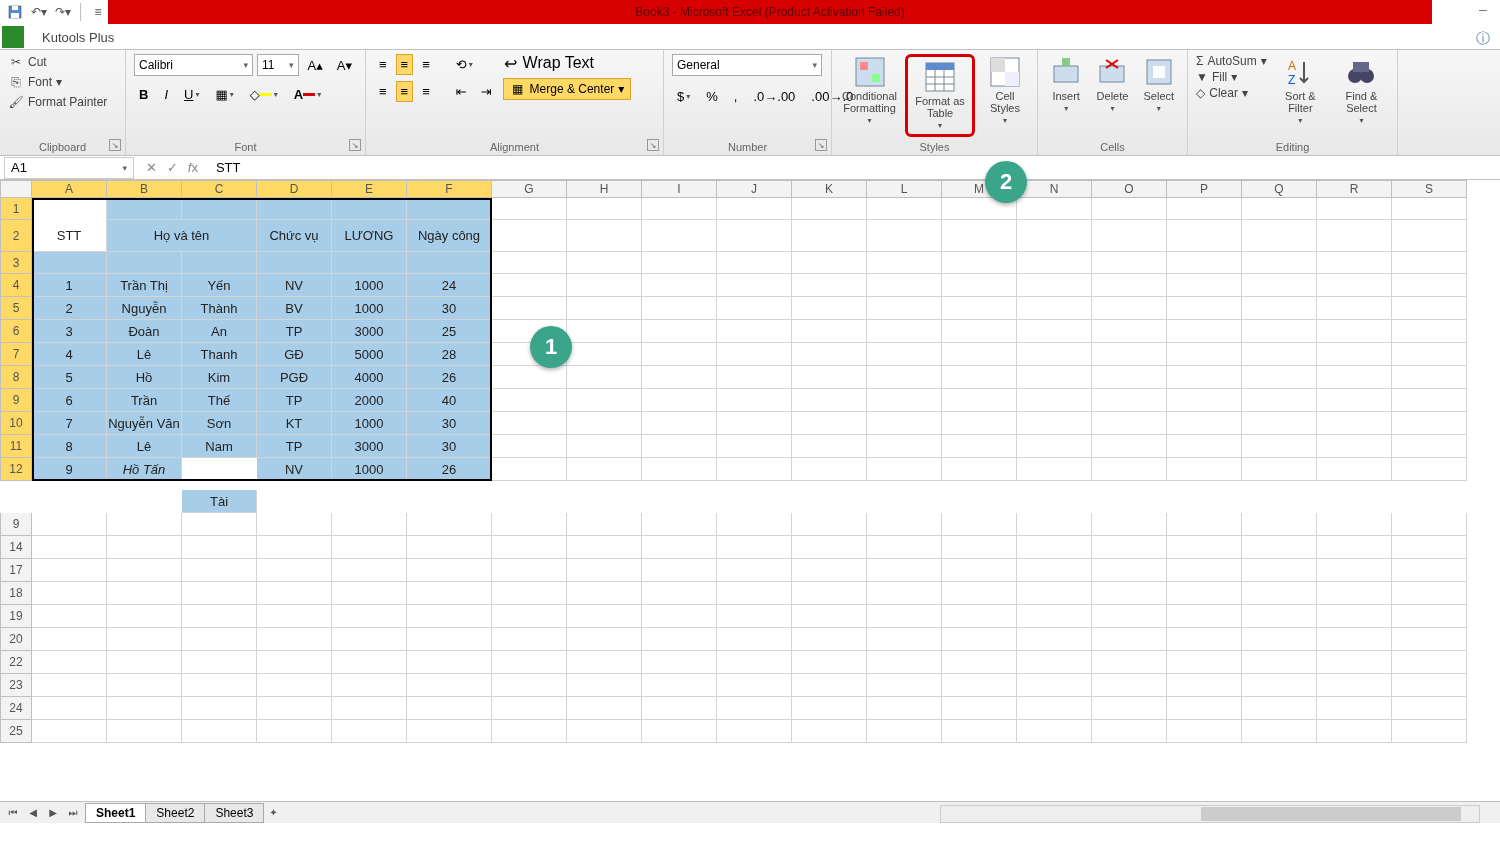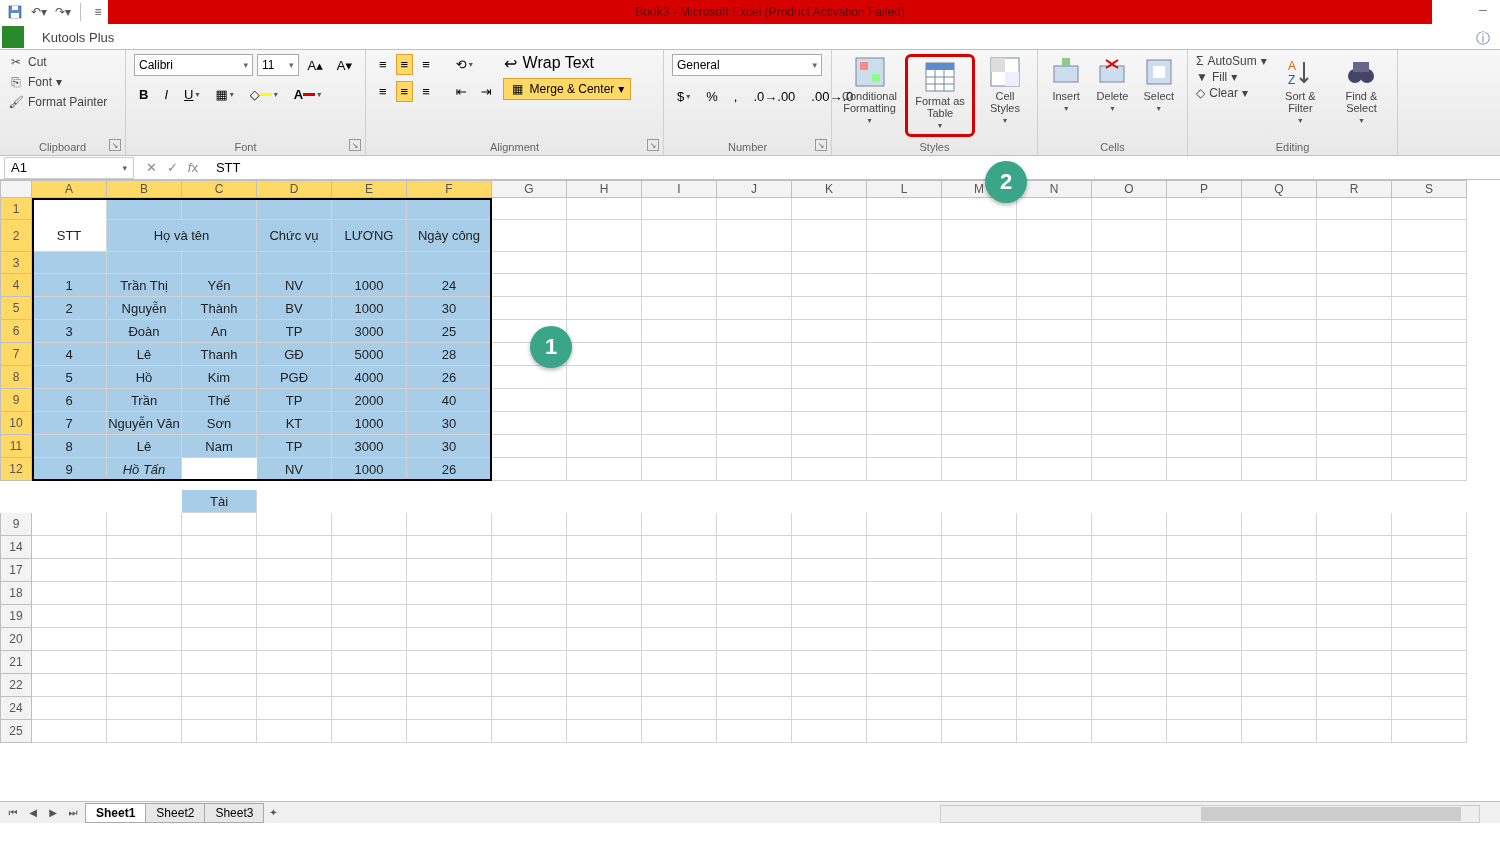--- a/index.html
+++ b/index.html
@@ -767,43 +767,43 @@
         <div class="cell" style="width: 75px; height: 23px;"></div>
         <div class="cell" style="width: 75px; height: 23px;"></div>
         <div class="cell" style="width: 75px; height: 23px;"></div>
         <div class="cell" style="width: 75px; height: 23px;"></div>
         <div class="cell" style="width: 75px; height: 23px;"></div>
         <div class="cell" style="width: 75px; height: 23px;"></div>
         <div class="cell" style="width: 75px; height: 23px;"></div>
         <div class="cell" style="width: 75px; height: 23px;"></div>
       </div>
       <div class="row">
-        <div class="row-h" style="height: 23px;">21</div>
-        <div class="cell" style="width: 75px; height: 23px;"></div>
-        <div class="cell" style="width: 75px; height: 23px;"></div>
-        <div class="cell" style="width: 75px; height: 23px;"></div>
-        <div class="cell" style="width: 75px; height: 23px;"></div>
-        <div class="cell" style="width: 75px; height: 23px;"></div>
-        <div class="cell" style="width: 85px; height: 23px;"></div>
-        <div class="cell" style="width: 75px; height: 23px;"></div>
-        <div class="cell" style="width: 75px; height: 23px;"></div>
-        <div class="cell" style="width: 75px; height: 23px;"></div>
-        <div class="cell" style="width: 75px; height: 23px;"></div>
-        <div class="cell" style="width: 75px; height: 23px;"></div>
-        <div class="cell" style="width: 75px; height: 23px;"></div>
-        <div class="cell" style="width: 75px; height: 23px;"></div>
-        <div class="cell" style="width: 75px; height: 23px;"></div>
-        <div class="cell" style="width: 75px; height: 23px;"></div>
-        <div class="cell" style="width: 75px; height: 23px;"></div>
-        <div class="cell" style="width: 75px; height: 23px;"></div>
-        <div class="cell" style="width: 75px; height: 23px;"></div>
-        <div class="cell" style="width: 75px; height: 23px;"></div>
-      </div>
-      <div class="row">
         <div class="row-h" style="height: 23px;">22</div>
+        <div class="cell" style="width: 75px; height: 23px;"></div>
+        <div class="cell" style="width: 75px; height: 23px;"></div>
+        <div class="cell" style="width: 75px; height: 23px;"></div>
+        <div class="cell" style="width: 75px; height: 23px;"></div>
+        <div class="cell" style="width: 75px; height: 23px;"></div>
+        <div class="cell" style="width: 85px; height: 23px;"></div>
+        <div class="cell" style="width: 75px; height: 23px;"></div>
+        <div class="cell" style="width: 75px; height: 23px;"></div>
+        <div class="cell" style="width: 75px; height: 23px;"></div>
+        <div class="cell" style="width: 75px; height: 23px;"></div>
+        <div class="cell" style="width: 75px; height: 23px;"></div>
+        <div class="cell" style="width: 75px; height: 23px;"></div>
+        <div class="cell" style="width: 75px; height: 23px;"></div>
+        <div class="cell" style="width: 75px; height: 23px;"></div>
+        <div class="cell" style="width: 75px; height: 23px;"></div>
+        <div class="cell" style="width: 75px; height: 23px;"></div>
+        <div class="cell" style="width: 75px; height: 23px;"></div>
+        <div class="cell" style="width: 75px; height: 23px;"></div>
+        <div class="cell" style="width: 75px; height: 23px;"></div>
+      </div>
+      <div class="row">
+        <div class="row-h" style="height: 23px;">23</div>
         <div class="cell" style="width: 75px; height: 23px;"></div>
         <div class="cell" style="width: 75px; height: 23px;"></div>
         <div class="cell" style="width: 75px; height: 23px;"></div>
         <div class="cell" style="width: 75px; height: 23px;"></div>
         <div class="cell" style="width: 75px; height: 23px;"></div>
         <div class="cell" style="width: 85px; height: 23px;"></div>
         <div class="cell" style="width: 75px; height: 23px;"></div>
         <div class="cell" style="width: 75px; height: 23px;"></div>
         <div class="cell" style="width: 75px; height: 23px;"></div>
         <div class="cell" style="width: 75px; height: 23px;"></div>

